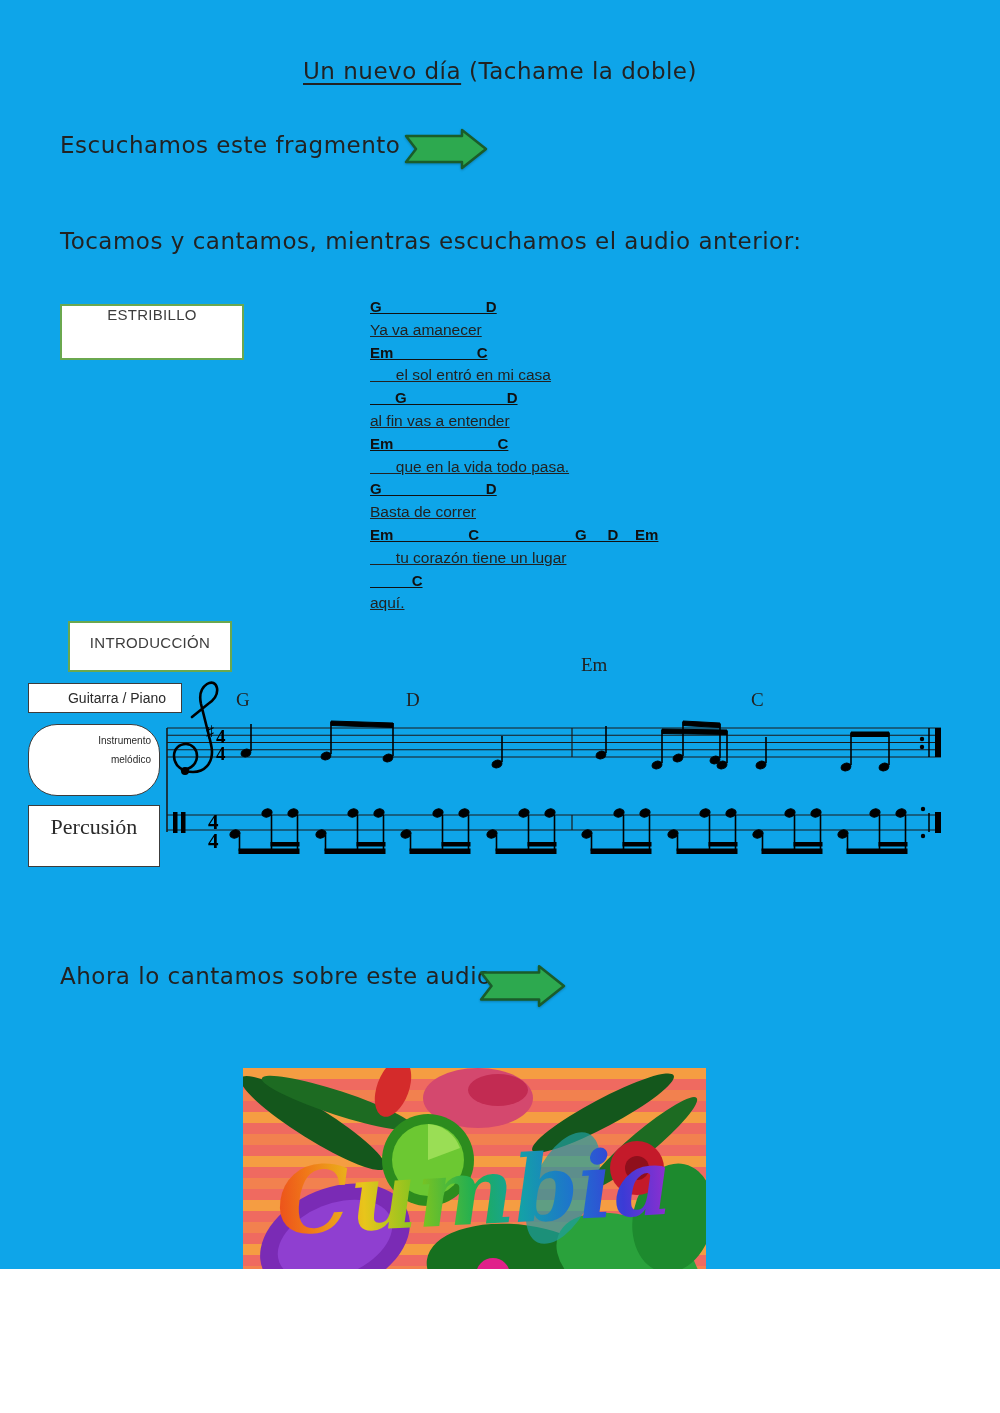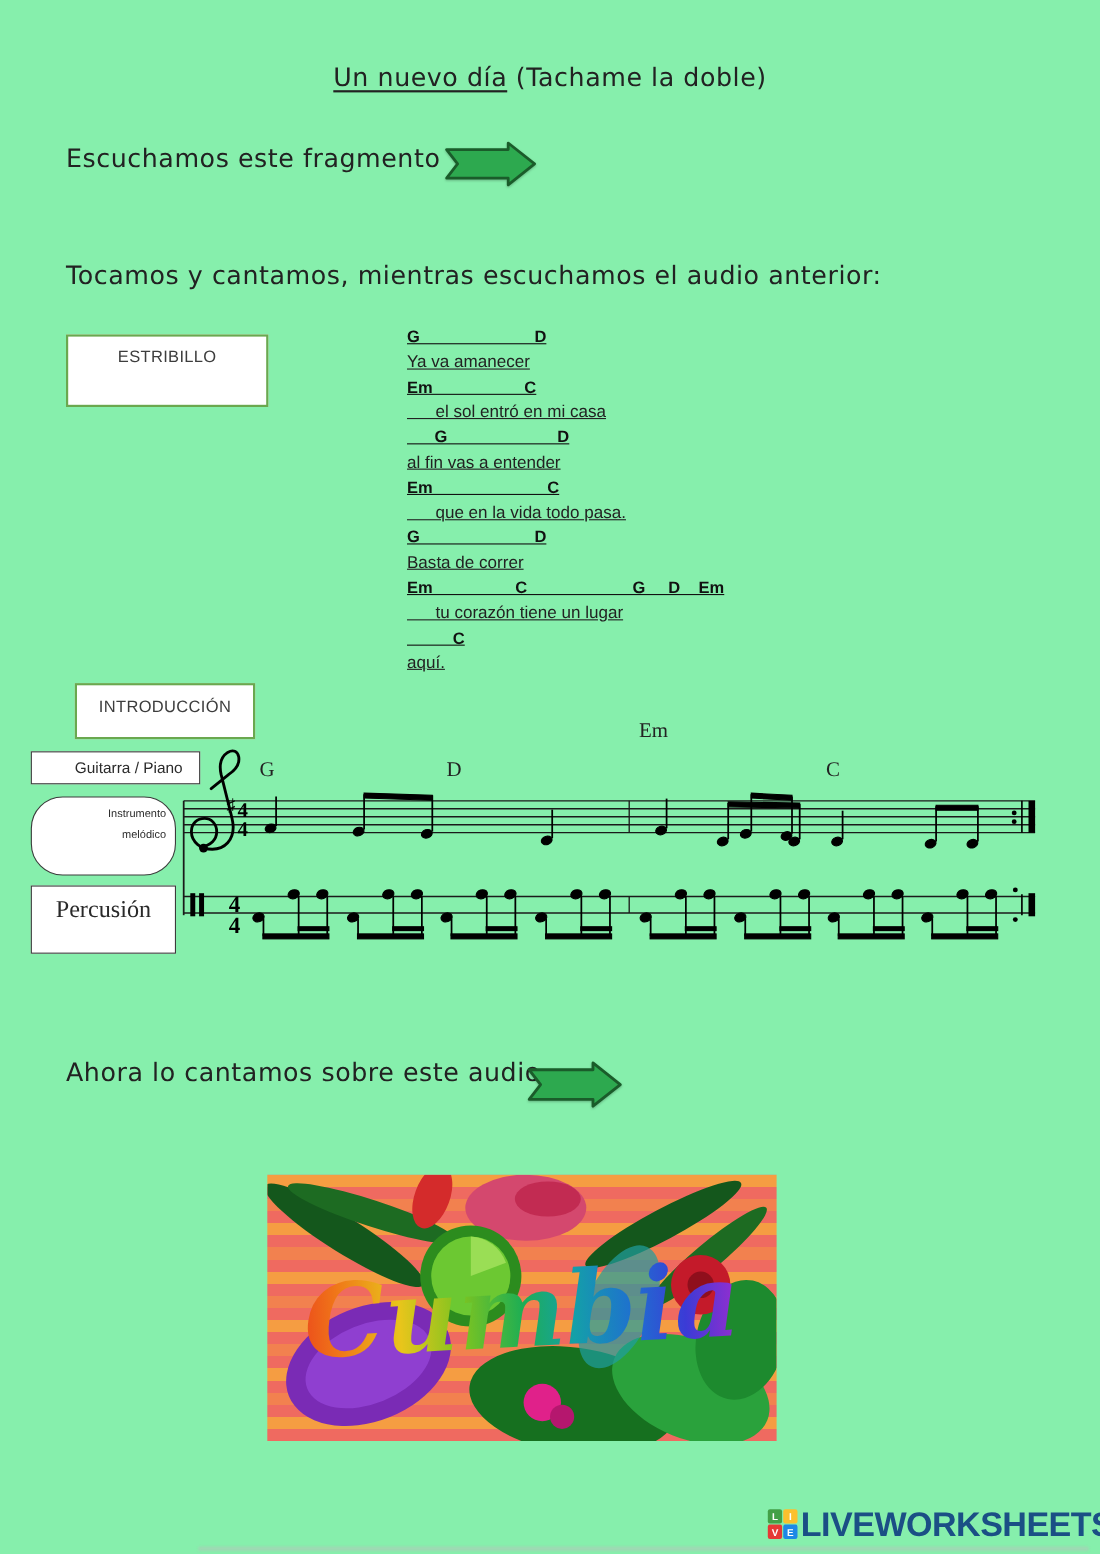--- a/index.html
+++ b/index.html
@@ -1,16 +1,16 @@
 <!DOCTYPE html>
 <html><head>
 <meta charset="utf-8">
 <style>
   html,body{margin:0;padding:0;background:#ffffff;}
-  #page{position:relative;width:1000px;height:1413px;background:#86efac;overflow:hidden;
+  #page{position:relative;width:1000px;height:1269px;background:#0ea5e9;overflow:hidden;
         font-family:"Liberation Sans",sans-serif;color:#1a1a1a;}
   .abs{position:absolute;}
   
   .hand{font-family:"DejaVu Sans",sans-serif;font-weight:500;color:#222;letter-spacing:0.5px;}
   .title-wrap{left:0;top:58px;width:1000px;text-align:center;font-size:23px;}
   .title-main{text-decoration:underline;text-underline-offset:4px;}
   .h-line{font-size:23px;}
   
   .greenbox{border:2px solid #6aa84f;background:#fff;text-align:center;
             font-size:15px;color:#3d3d3d;letter-spacing:0.3px;}
@@ -51,23 +51,23 @@
     <span class="title-main">Un nuevo día</span><span> (Tachame la doble)</span>
   </div>
 
   <div class="abs hand h-line" style="left:60px;top:132px;">Escuchamos este fragmento</div>
   <div class="abs arrow" style="left:403px;top:128px;">
     <svg width="85" height="42" viewBox="0 0 85 42">
       <path d="M3,8 L59,8 L59,2 L83,21 L59,40 L59,34 L3,34 L13,21 Z" fill="#2da94f" stroke="#1a5c2a" stroke-width="2.5" stroke-linejoin="round"></path>
     </svg>
   </div>
 
-  <div class="abs hand h-line" style="left:60px;top:238px;">Tocamos y cantamos, mientras escuchamos el audio anterior:</div>
-
-  <div class="abs greenbox" style="left:60px;top:304px;width:180px;height:52px;padding-top:10px;box-sizing:content-box;">
+  <div class="abs hand h-line" style="left:60px;top:228px;">Tocamos y cantamos, mientras escuchamos el audio anterior:</div>
+
+  <div class="abs greenbox" style="left:60px;top:304px;width:180px;height:52px;padding-top:0;box-sizing:content-box;">
     <span>ESTRIBILLO</span>
   </div>
 
   <div class="abs lyrics">
     <div class="chord">G                         D</div>
     <div class="lyric">Ya va amanecer</div>
     <div class="chord">Em                    C</div>
     <div class="lyric">      el sol entró en mi casa</div>
     <div class="chord">      G                        D</div>
     <div class="lyric">al fin vas a entender</div>

